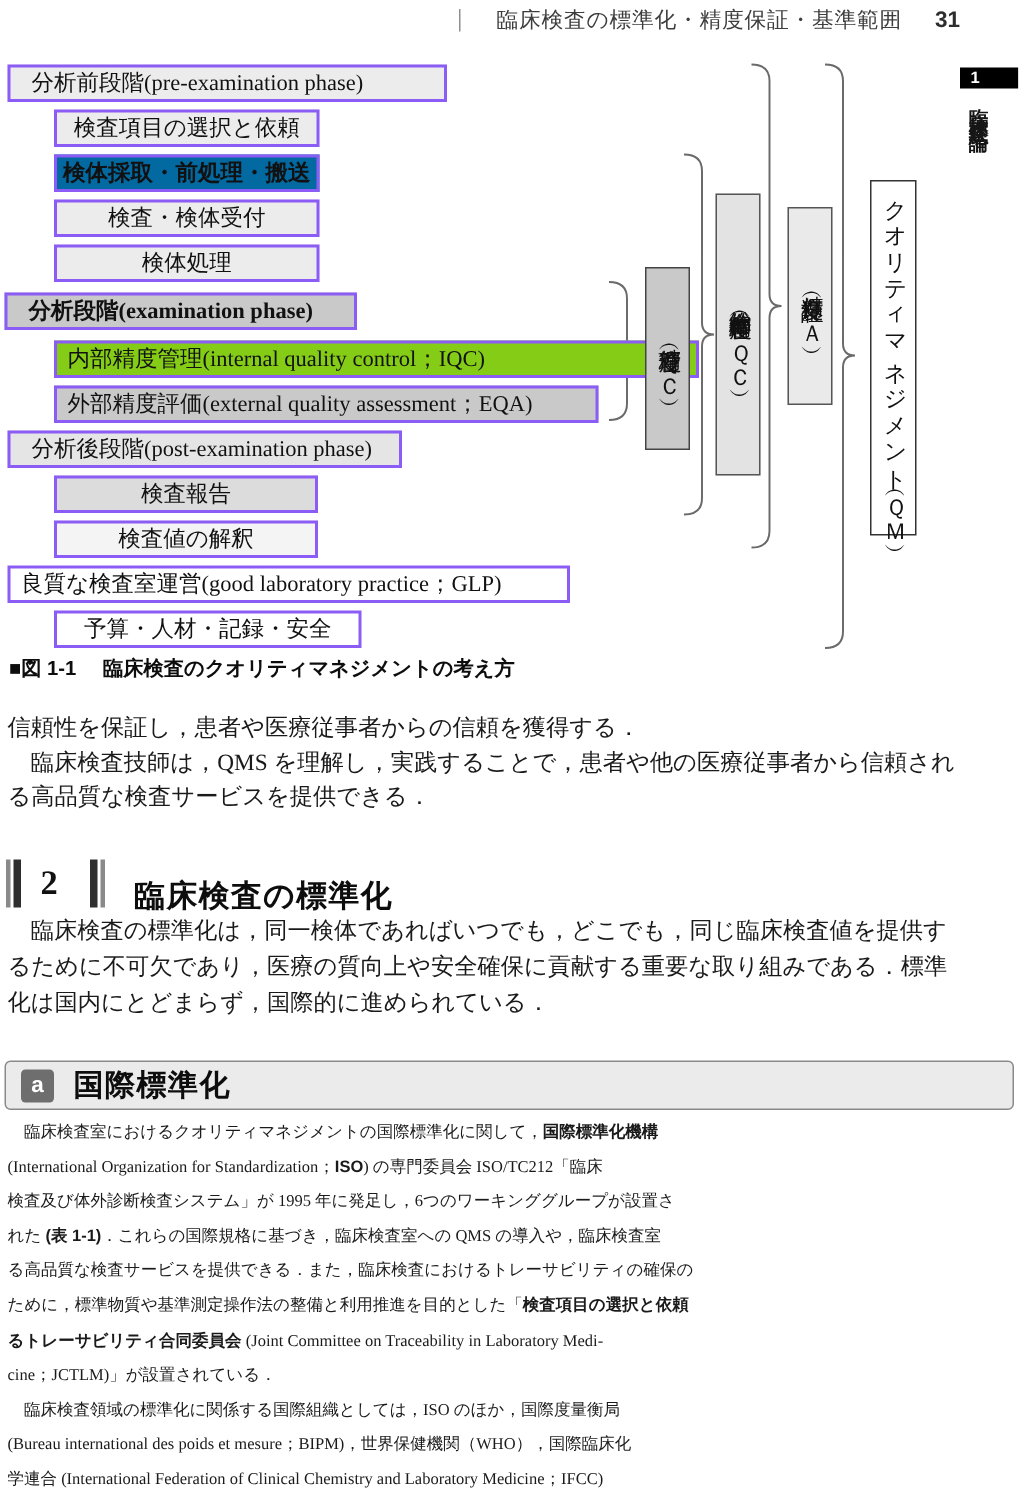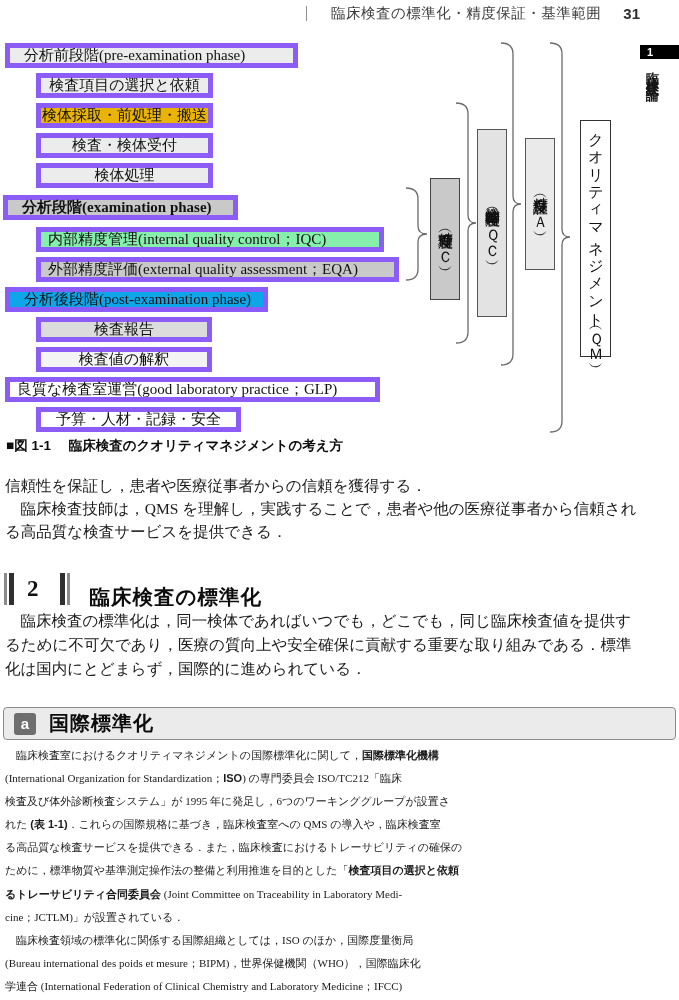--- a/index.html
+++ b/index.html
@@ -17,34 +17,34 @@
   .tab-num{position:absolute;top:45px;left:640px;width:39px;height:14px;background:#000;
         color:#fff;font-family:"Liberation Sans",sans-serif;font-weight:700;font-size:11px;
         line-height:14px;padding-left:7px;box-sizing:border-box;}
   .tab-label{position:absolute;top:62px;left:643px;writing-mode:vertical-rl;text-orientation:upright;
         font-family:"Liberation Sans",sans-serif;font-size:13px;font-weight:600;color:#161616;
         letter-spacing:3px;}
 
   
   .qm-figure{position:absolute;left:0;top:40px;width:679px;height:400px;margin:0;}
   .braces{position:absolute;left:0;top:0;}
-  .fbox{position:absolute;box-sizing:border-box;border:5px solid #8b5cf6;height:25px;
+  .fbox{position:absolute;box-sizing:border-box;border:2px solid #8b5cf6;height:25px;
         display:flex;align-items:center;font-size:15px;color:#111;white-space:nowrap;}
   .fb-c{justify-content:center;}
   .fb-l{padding-left:14px;}
   .fb-l2{padding-left:7px;}
   .fb1{left:5px;top:3px;width:293px;background:#ececec;}
   .fb2{left:36px;top:33px;width:177px;background:#ececec;}
-  .fb3{left:36px;top:63px;width:177px;background:#eab308;}
+  .fb3{left:36px;top:63px;width:177px;background:#0369a1;font-weight:bold;}
   .fb4{left:36px;top:93px;width:177px;background:#ececec;}
   .fb5{left:36px;top:123px;width:177px;background:#ececec;}
   .fb6{left:3px;top:155px;width:235px;background:#c9c9c9;font-weight:bold;}
-  .fb7{left:36px;top:187px;width:348px;background:#86efac;}
+  .fb7{left:36px;top:187px;width:430px;background:#84cc16;}
   .fb8{left:36px;top:217px;width:363px;background:#c9c9c9;text-align:right;}
-  .fb9{left:5px;top:247px;width:263px;background:#0ea5e9;}
+  .fb9{left:5px;top:247px;width:263px;background:#e5e5e5;}
   .fb10{left:36px;top:277px;width:176px;background:#dcdcdc;}
   .fb11{left:36px;top:307px;width:176px;background:#f4f4f4;}
   .fb12{left:5px;top:337px;width:375px;background:#ffffff;}
   .fb13{left:36px;top:367px;width:205px;background:#ffffff;}
   .vbox{position:absolute;box-sizing:border-box;border:1px solid #555;
         writing-mode:vertical-rl;display:flex;align-items:center;justify-content:center;
         font-size:15px;color:#111;letter-spacing:1px;}
   .vb-qc{left:430px;top:138px;width:30px;height:122px;background:#c9c9c9;border-color:#444;}
   .vb-tqc{left:477px;top:89px;width:30px;height:188px;background:#e3e3e3;}
   .vb-qa{left:525px;top:98px;width:30px;height:132px;background:#eaeaea;}

